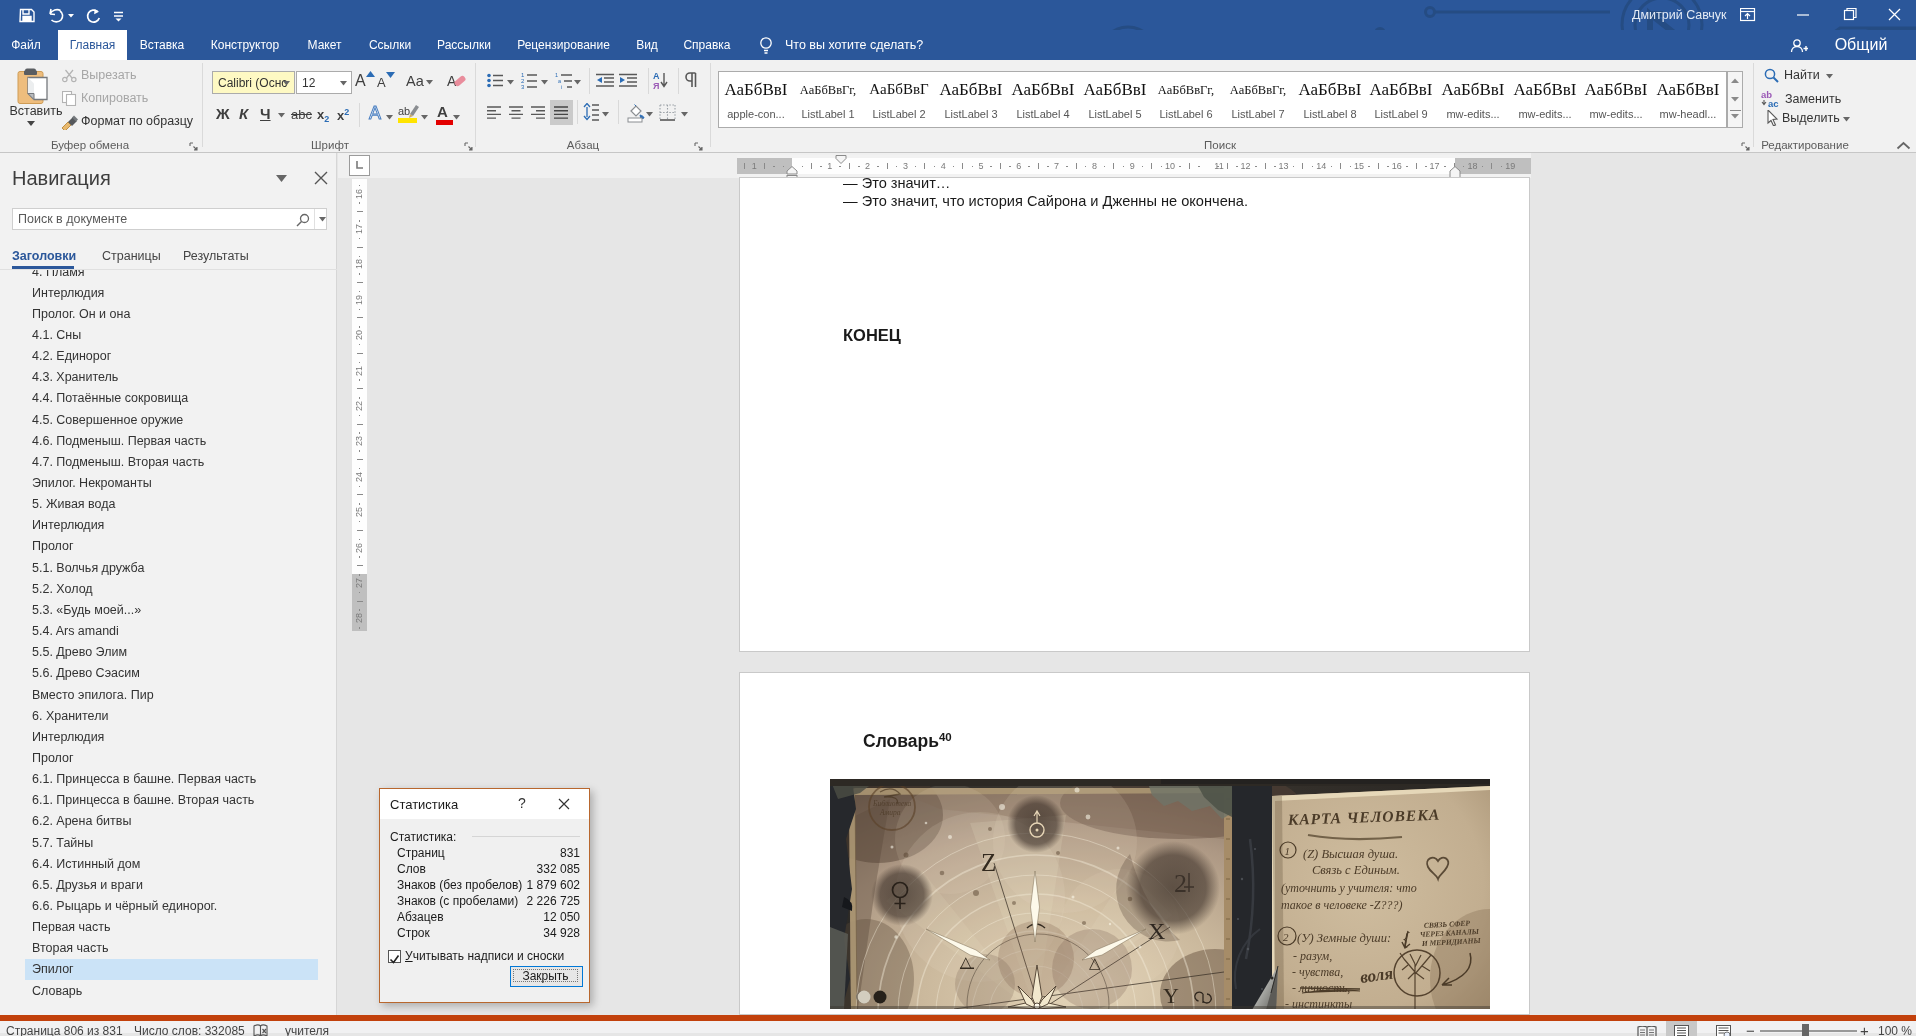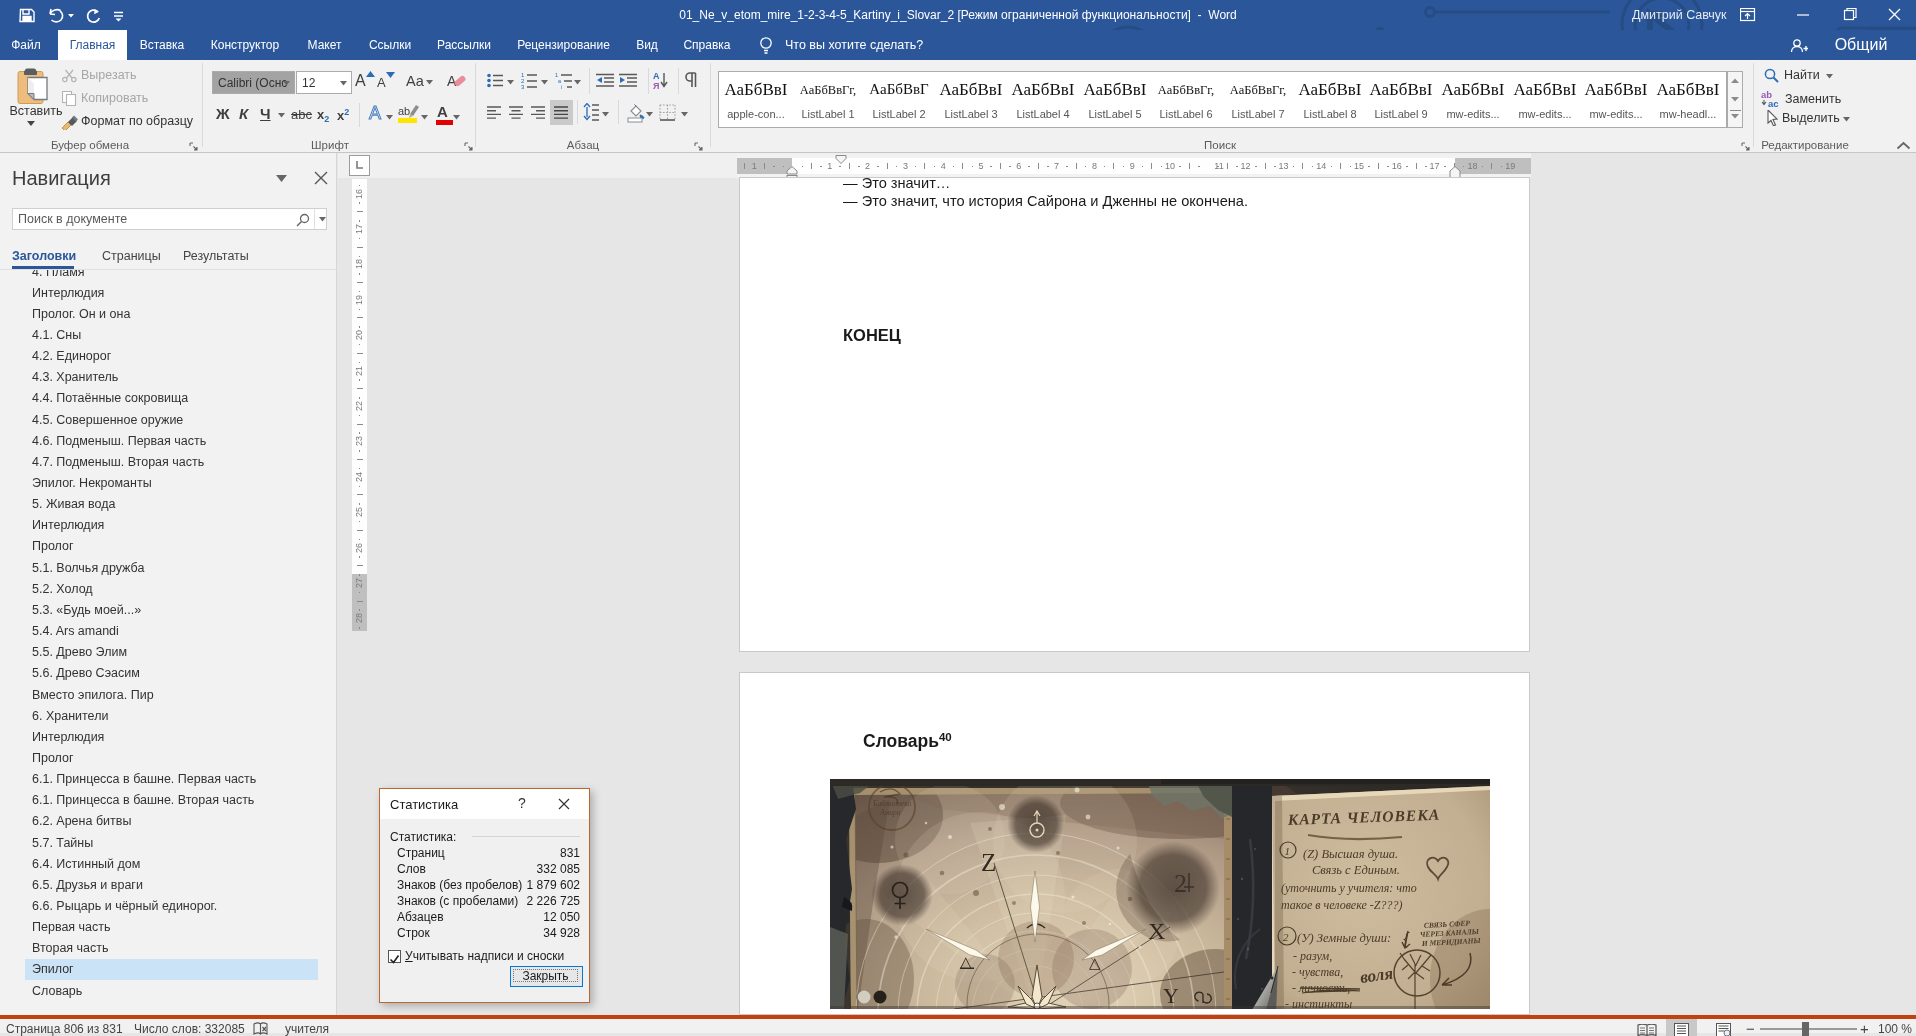--- a/index.html
+++ b/index.html
@@ -40,21 +40,21 @@
 .page { position:absolute; left:401px; width:791px; background:#fff; border:1px solid #c9c9c9; }
 
 #hruler { position:absolute; left:399px; top:2px; width:794px; height:22px; background:#f2f2f2; }
 #vruler { position:absolute; left:11px; top:26px; width:21px; height:452px; }
 
 
 #dlg { position:absolute; left:379px; top:788px; width:211px; height:215px; background:#f0f0f0;
   border:1px solid #b8672e; box-shadow:3px 3px 8px rgba(0,0,0,.25); }
 
 
-#status { position:absolute; left:0; top:1015px; width:1916px; height:18px; background:#f1f1f2; border-top:4px solid #c2410c;
+#status { position:absolute; left:0; top:1015px; width:1916px; height:18px; background:#f1f1f2; border-top:6px solid #c2410c;
   font-size:12px; color:#444; }
 .dlrow { position:absolute; left:17px; width:183px; font-size:12px; color:#1a1a1a; }
 .dlrow span { position:absolute; left:0; }
 .dlrow b { position:absolute; right:0; font-weight:normal; }
 .gitem { position:absolute; top:0; width:72px; height:55px; text-align:center; }
 .gprev { position:absolute; top:8px; left:0; width:72px; text-align:center; font-family:"Liberation Serif", serif; color:#111; white-space:nowrap; }
 .glab { position:absolute; top:36px; left:0; width:72px; text-align:center; font-size:11px; color:#555; white-space:nowrap; }
 .tick { position:absolute; background:#8a8a8a; }
 .rnum { position:absolute; font-size:9px; color:#7a7a7a; }
 </style>
@@ -100,21 +100,20 @@
       </g>
       <g transform="translate(65,0)">
         <path d="M13.5 4.5 a6 6 0 1 0 1.8 6.5" stroke="#fff" stroke-width="1.7" fill="none"></path>
         <path d="M10.5 2 l4.5 2.8 l-4.8 2.5 z" fill="#fff"></path>
       </g>
       <g transform="translate(95,0)">
         <path d="M0 5.5 h9 M0 9 h9" stroke="#fff" stroke-width="1.3"></path>
         <path d="M1.5 11.5 l3 3 l3-3 z" fill="#fff"></path>
       </g>
     </svg>
-    <div class="doctitle">01_Ne_v_etom_mire_1-2-3-4-5_Kartiny_i_Slovar_2 [Режим ограниченной функциональности]&nbsp;&nbsp;-&nbsp;&nbsp;Word</div>
     <div class="username">Дмитрий Савчук</div>
     <svg class="abs" style="left:1740px;top:8px" width="170" height="15" viewBox="0 0 170 15">
       <g stroke="#fff" stroke-width="1.2" fill="none">
         <rect x="0.5" y="0.5" width="14" height="12"></rect>
           <line x1="0.5" y1="3.5" x2="14.5" y2="3.5"></line>
         <path d="M7.5 11 v-5 m-2.5 2 l2.5-2.5 l2.5 2.5"></path>
         <line x1="57" y1="7" x2="69" y2="7"></line>
         <rect x="104.5" y="2.5" width="9" height="9"></rect>
         <path d="M107 2.5 v-2 h9 v9 h-2"></path>
         <path d="M149 1 l11 11 m0-11 l-11 11" stroke-width="1.3"></path>
@@ -182,21 +181,21 @@
       <path d="M8 10 l5-5 4 4 -5 5 z" fill="#55585c"></path>
       <path d="M12 5.5 l2-2 4 4 -2 2 z" fill="#74787c"></path>
     </svg>
     <div class="abs ribtxt" style="left:81px;top:54px;">Формат по образцу</div>
     <div class="glabel" style="left:20px;width:140px;">Буфер обмена</div>
     <svg class="launcher" style="left:189px;" viewBox="0 0 10 10">
       <path d="M1 1 v3 M1 1 h3 M8 5 v3 h-3 M4.5 4.5 l3 3 M7.5 5.5 v2 h-2" stroke="#666" stroke-width="1.1" fill="none"></path>
     </svg>
     <div class="gsep" style="left:202px;"></div>
 
-    <div class="abs" style="left:212px;top:11px;width:83px;height:23px;background:#a3a3a3;border:1px solid #ababab;">
+    <div class="abs" style="left:212px;top:11px;width:83px;height:23px;background:#fef9c3;border:1px solid #ababab;">
       <div style="position:absolute;left:5px;top:4px;font-size:12px;color:#333;white-space:nowrap;overflow:hidden;width:70px;">Calibri (Оснс</div>
       <svg class="abs" style="right:3px;top:9px" width="8" height="5">
           <path d="M0 0 h7 l-3.5 4.5 z" fill="#666"></path>
         </svg>
     </div>
     <div class="abs" style="left:296px;top:11px;width:56px;height:23px;background:#fff;border:1px solid #ababab;">
       <div style="position:absolute;left:5px;top:4px;font-size:12px;color:#333;">12</div>
       <svg class="abs" style="right:3px;top:9px" width="8" height="5">
           <path d="M0 0 h7 l-3.5 4.5 z" fill="#666"></path>
         </svg>

